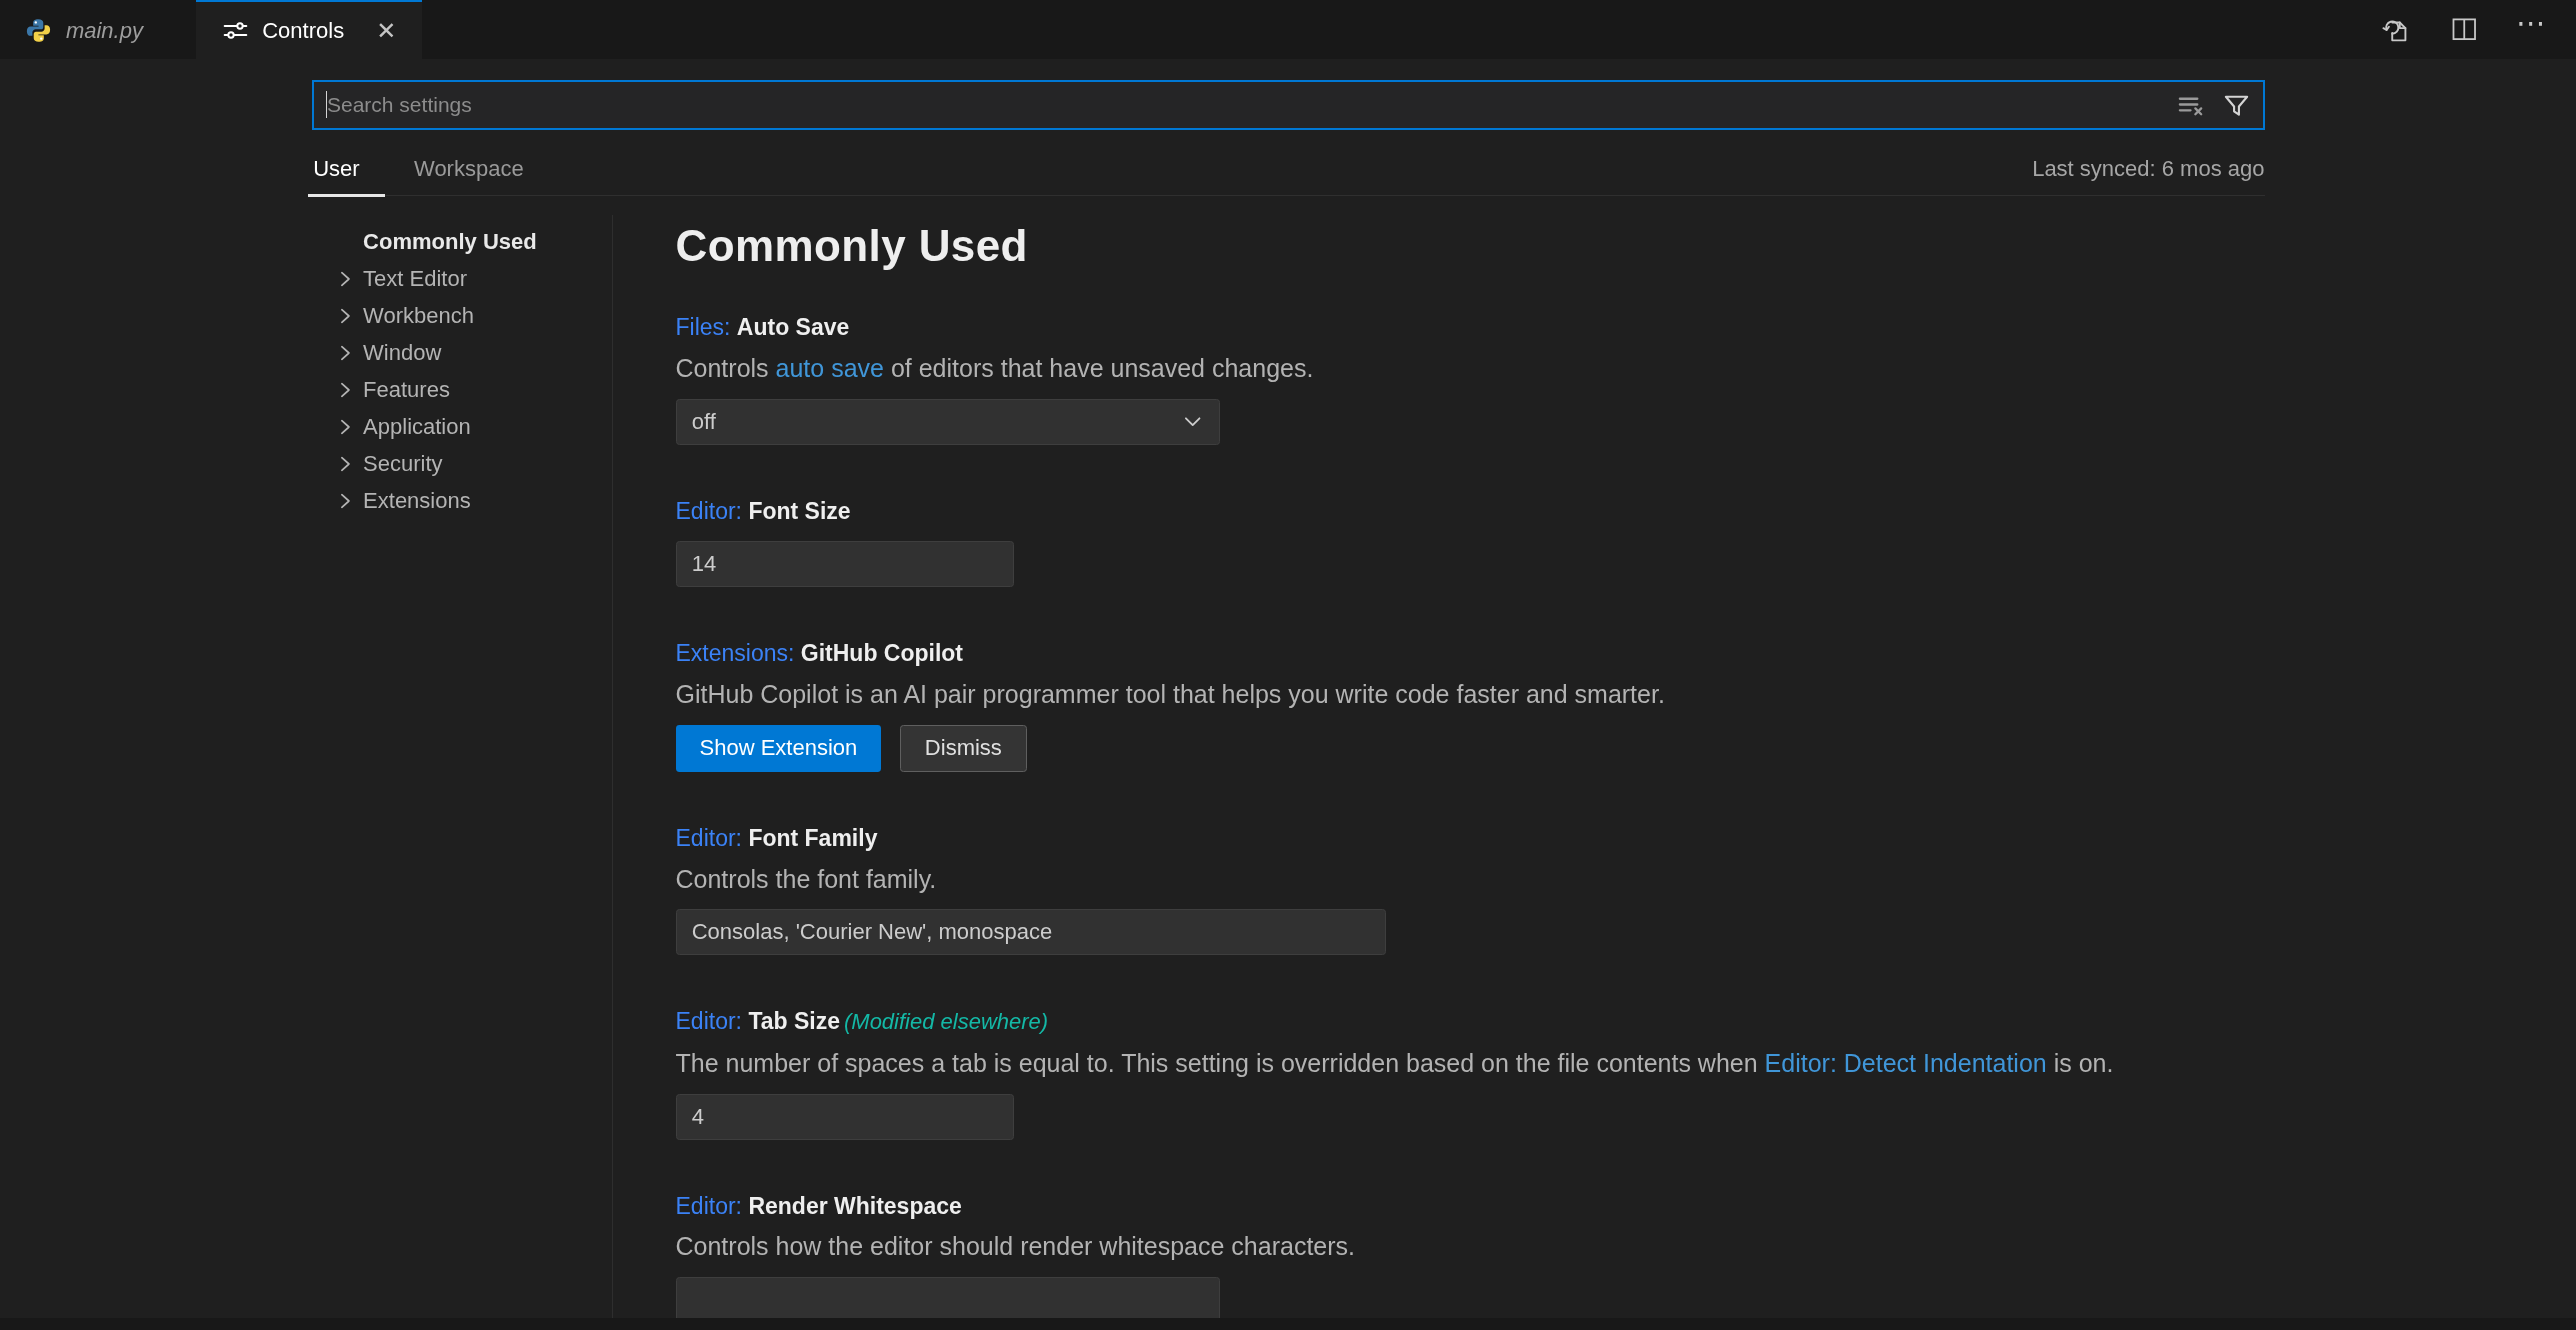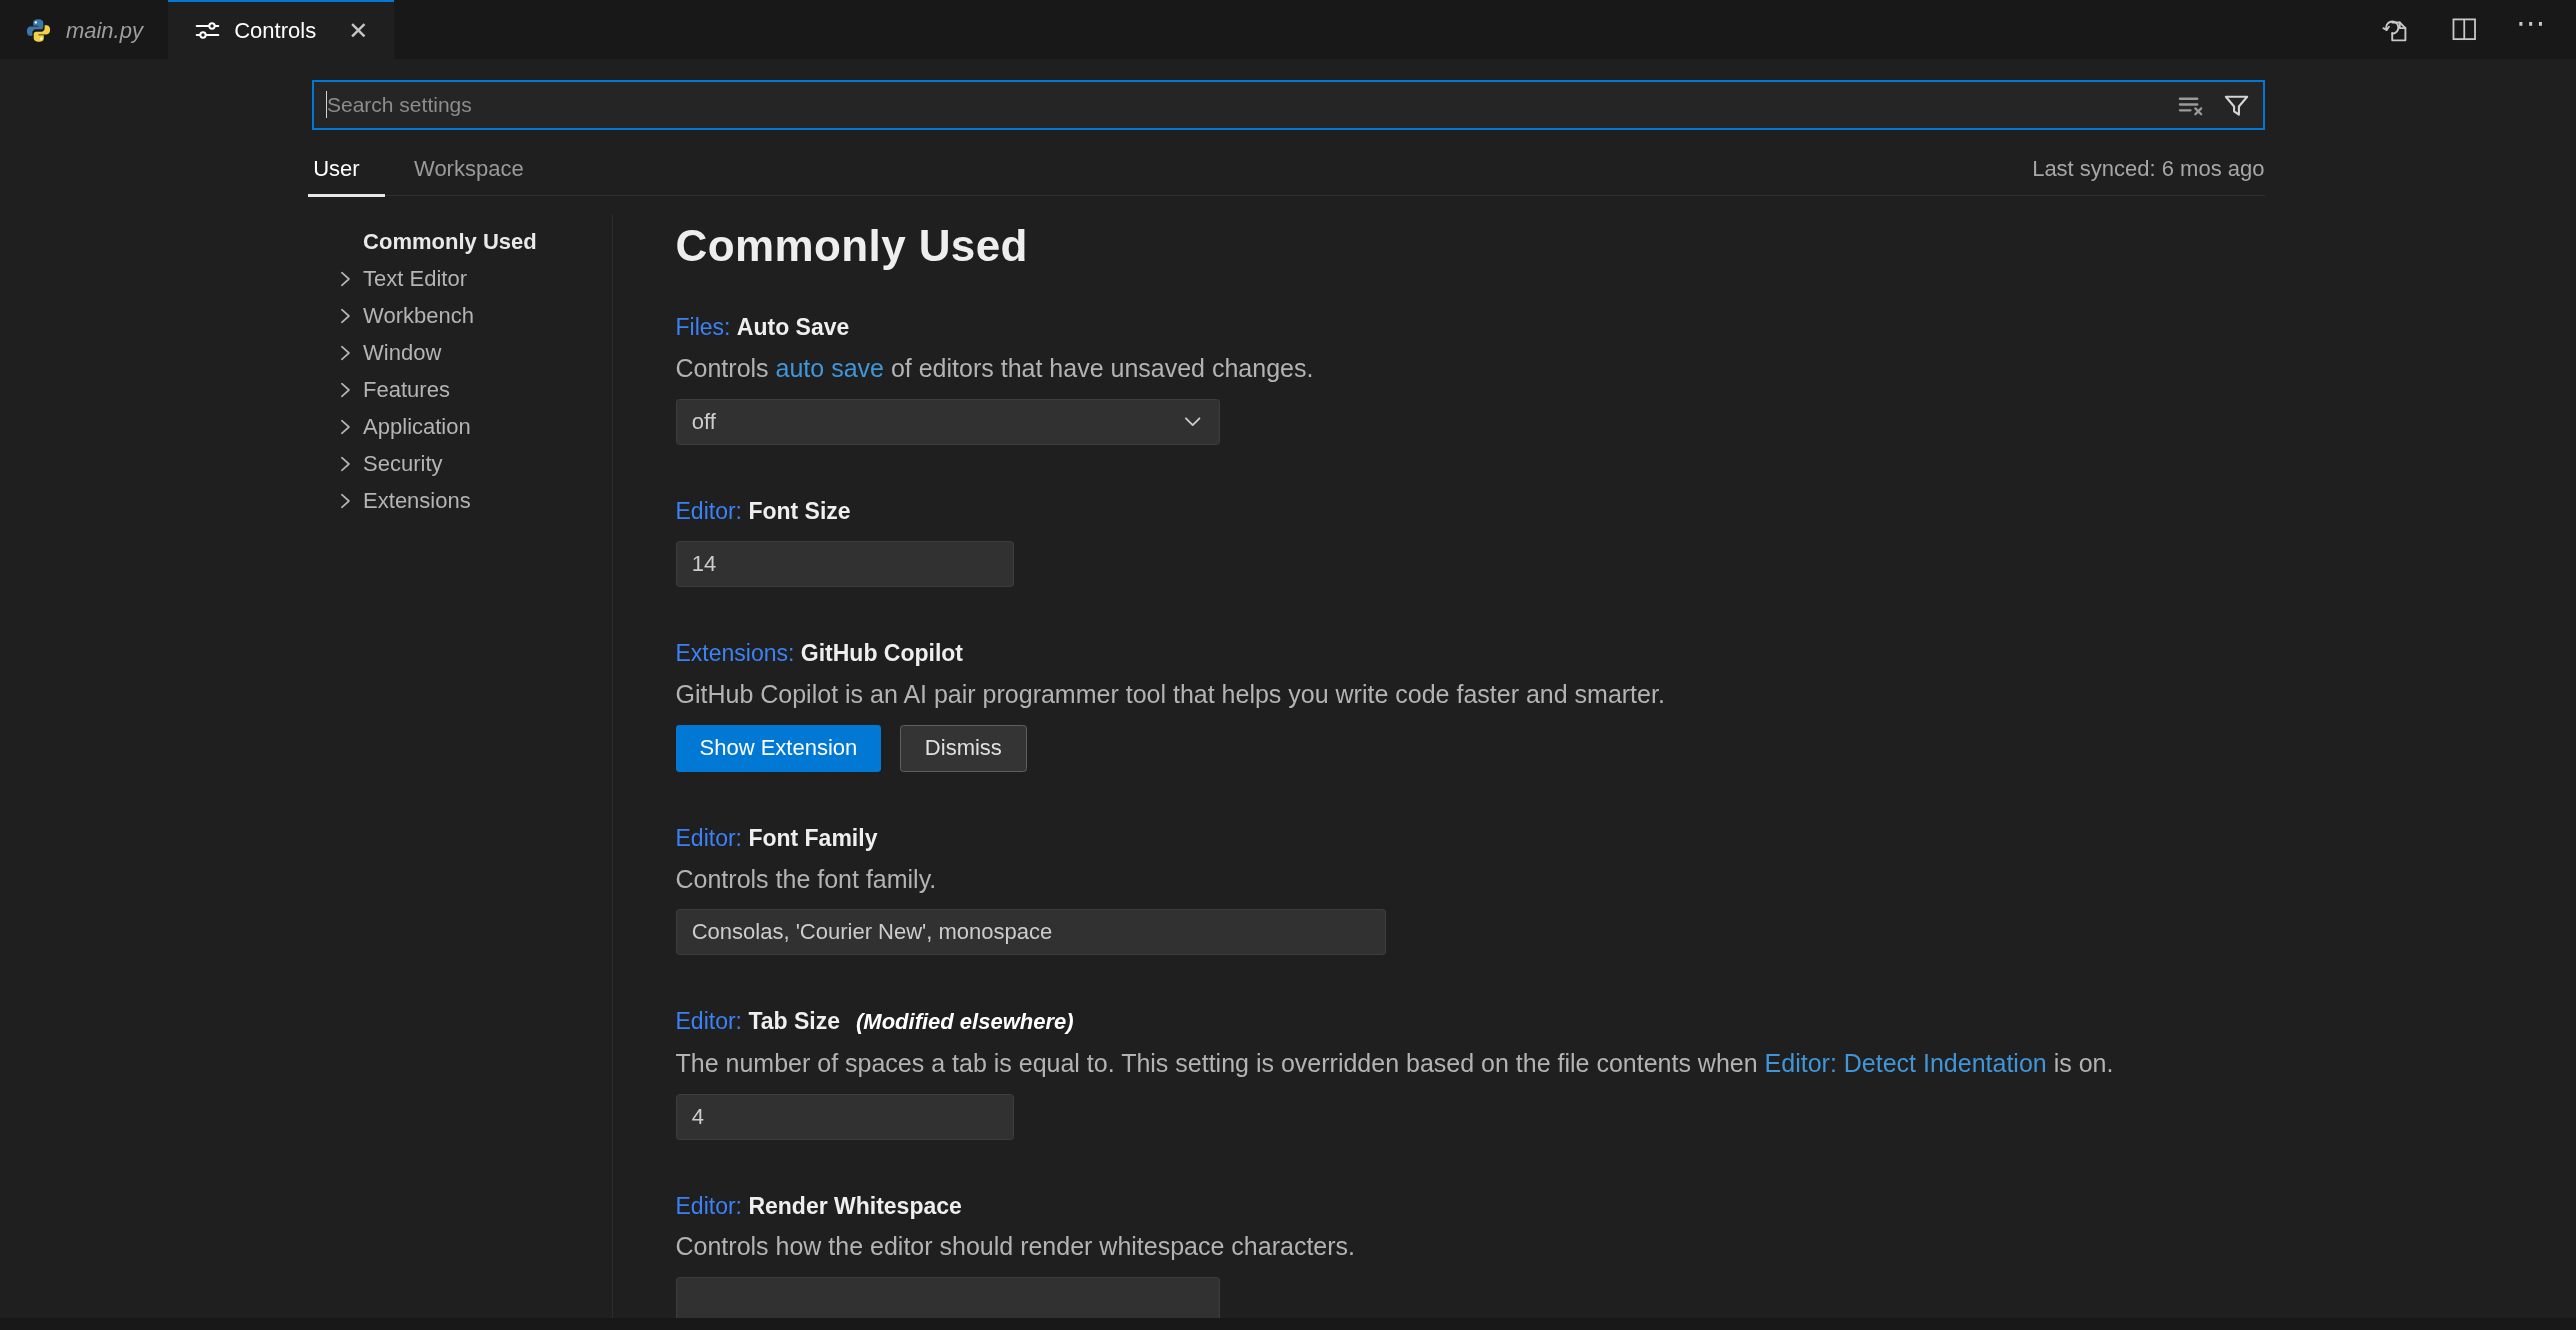--- a/index.html
+++ b/index.html
@@ -8,21 +8,21 @@
     background:#1f1f1f;
     font-family:"Liberation Sans","DejaVu Sans",sans-serif;
     color:#cccccc;
     position:relative;
   }
   svg { display:block; }
 
   
   .tabbar {
     height:59px; background:#181818;
-    display:flex; align-items:stretch;
+    display:flex; align-items:stretch;gap:28px;
   }
   .tab {
     display:flex; align-items:center; gap:13.5px;
     padding:0 25.4px; font-size:22px; position:relative;
     border-top:2.5px solid transparent; cursor:pointer;
   }
   .tab.inactive { background:#181818; color:#9d9d9d; }
   .tab.inactive .tab-label { font-style:italic; }
   .tab.active {
     background:#1f1f1f; color:#ffffff;
@@ -88,21 +88,21 @@
 
   
   .settings-list { position:absolute; left:364px; top:0; right:0; }
   .page-heading {
     font-size:44px; font-weight:bold; color:#eeeeee; margin-top:6.8px; margin-bottom:41px; letter-spacing:0.4px;
   }
   .setting-block { margin-bottom:51px; }
   .setting-label { font-size:23px; line-height:30.5px; }
   .setting-label .cat { color:#3b82f6; }
   .setting-label .name { color:#efefef; font-weight:bold; }
-  .setting-label .note { color:#ffffff; font-style:italic; font-size:22px; margin-left:16px; font-weight:bold; }
+  .setting-label .note { color:#14b8a6; font-style:italic; font-size:22px; margin-left:4px; font-weight:normal; }
   .setting-desc { font-size:25px; line-height:30.5px; color:#b3b3b3; margin-top:10.2px; }
   .setting-desc a { color:#4096d8; text-decoration:none; cursor:pointer; }
   .setting-control { margin-top:15.2px; }
 
   .ctl-select {
     width:544px; height:46px; background:#313131; border:1.7px solid #3e3e3e; border-radius:3.4px;
     display:flex; align-items:center; font-size:22px; color:#cccccc; cursor:pointer;
   }
   .ctl-select .val { padding-left:15.2px; flex:1; }
   .ctl-select .dd { padding-right:13.5px; }

